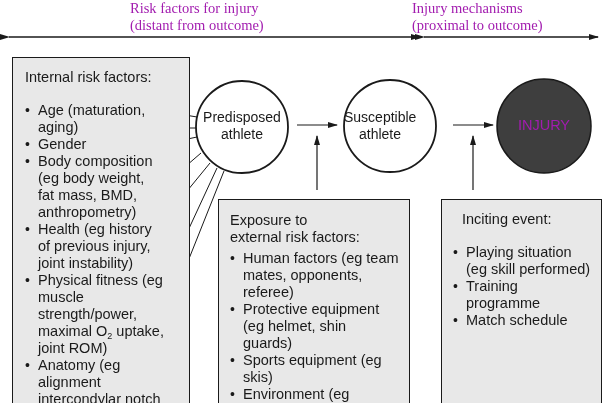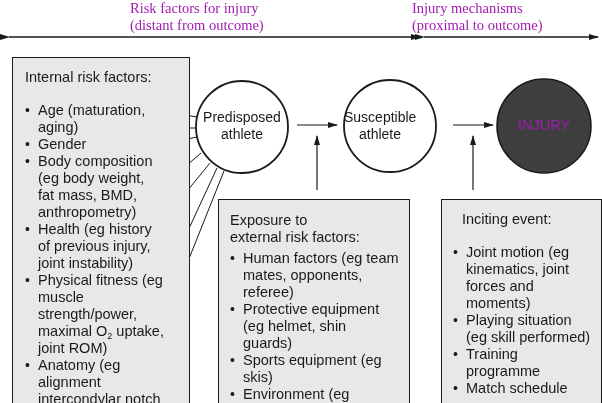--- a/index.html
+++ b/index.html
@@ -86,18 +86,17 @@
     <li>Human factors (eg team mates, opponents, referee)</li>
     <li style="width:155px;">Protective equipment (eg helmet, shin guards)</li>
     <li>Sports equipment (eg skis)</li>
     <li style="width:160px;">Environment (eg weather, snow and ice conditions, floor and turf type, maintenance)</li>
   </ul>
 </div>
 
 <div class="box" style="left:441px; top:199px; width:161px; height:205px; padding:11px 0 0 20px;">
   <div class="box-title" style="margin-bottom:16px;">Inciting event:</div>
   <ul style="margin-left:-9px; width:142px;">
-    <li style="width:126px;">Joint motion (eg kinematics, joint forces and moments)</li>
     <li style="width:128px;">Playing situation (eg skill performed)</li>
     <li>Training programme</li>
     <li>Match schedule</li>
   </ul>
 </div>
 
 </body></html>

